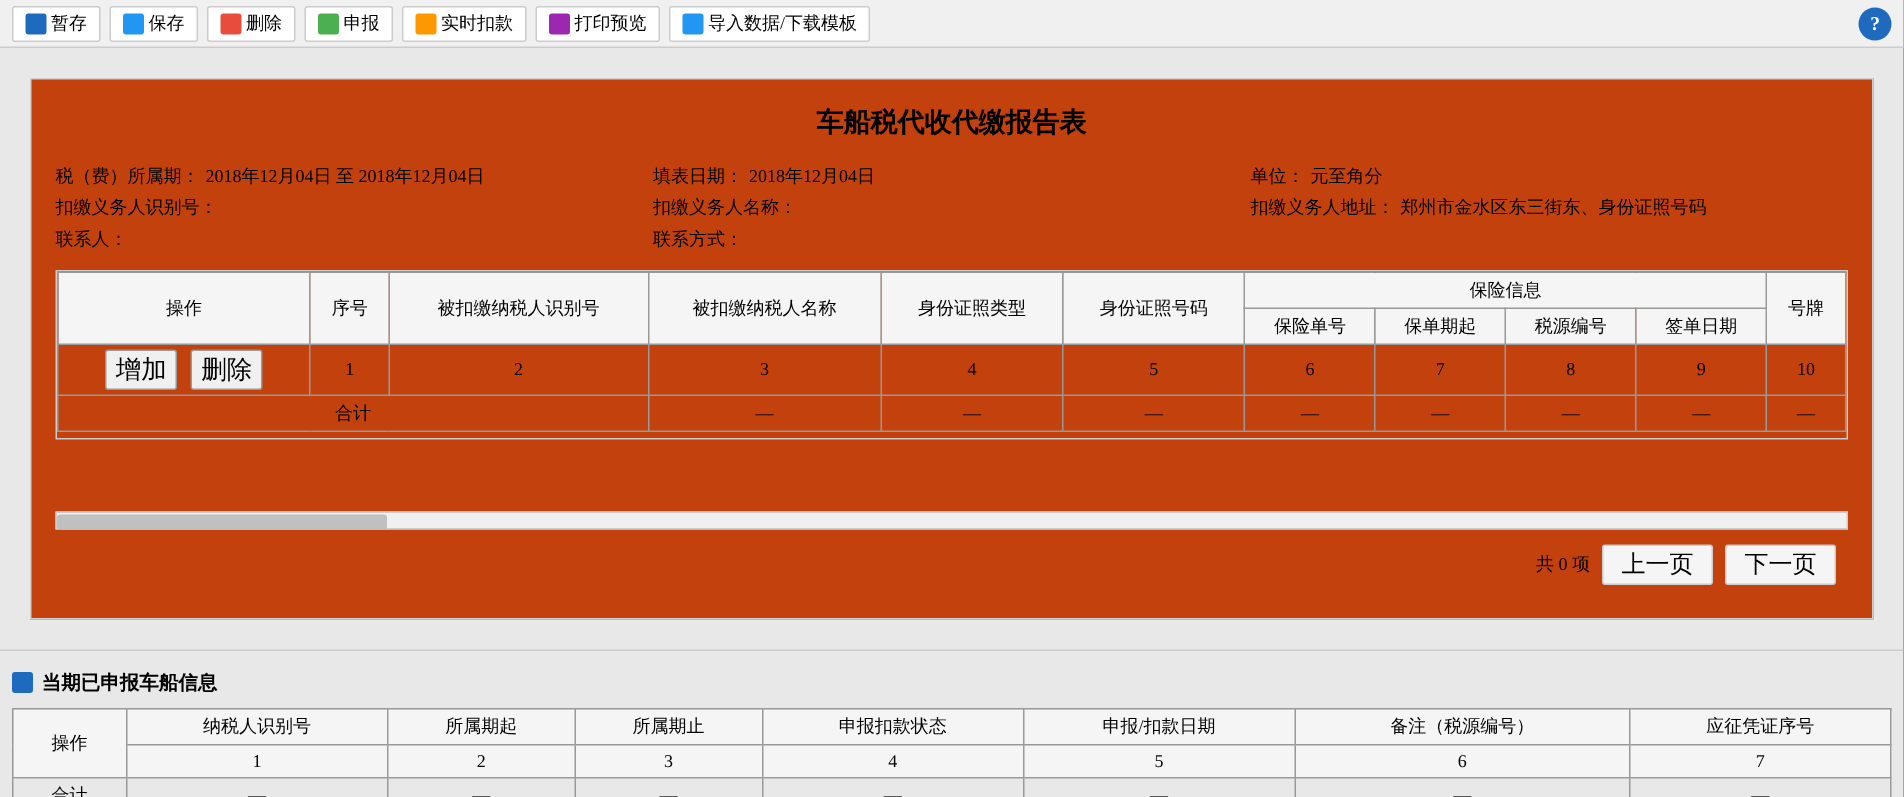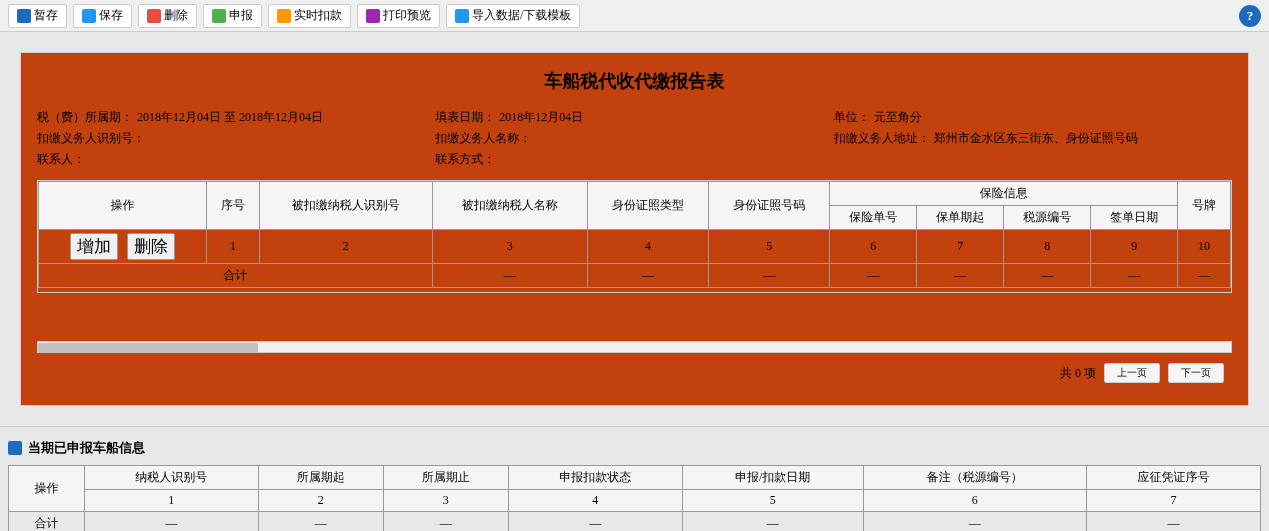--- a/index.html
+++ b/index.html
@@ -126,21 +126,21 @@
       align-items: center;
       padding: 6px 8px;
       font-size: 12px;
       gap: 8px;
     }
     .page-btn {
       padding: 2px 12px;
       border: 1px solid #ccc;
       background: #f5f5f5;
       cursor: pointer;
-      font-size: 10px;
+      font-size: 16px;
       font-family: SimSun, '宋体', serif;
       border-radius: 2px;
     }
 
     
     .section-header {
       display: flex;
       align-items: center;
       font-size: 13px;
       font-weight: bold;

